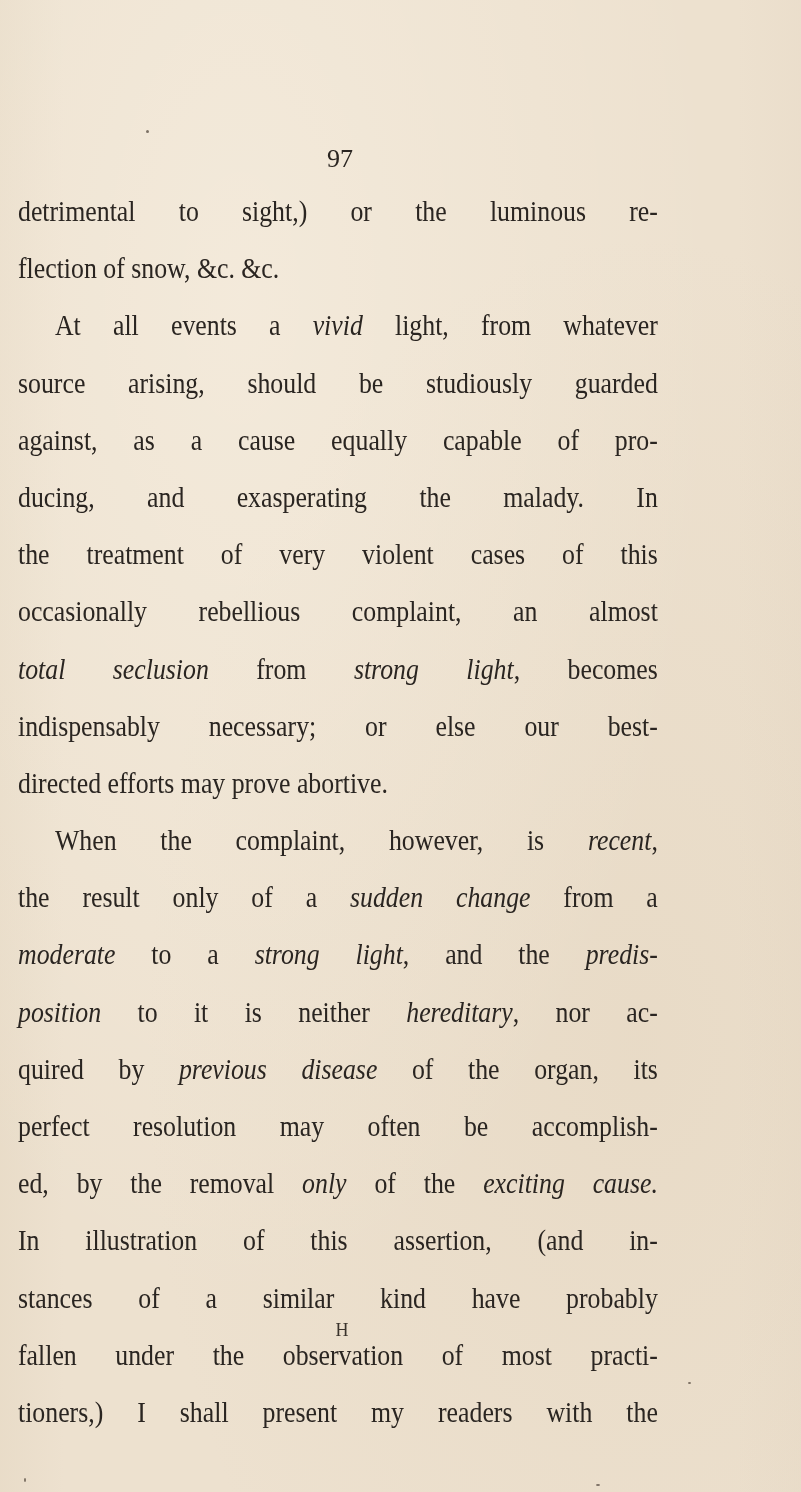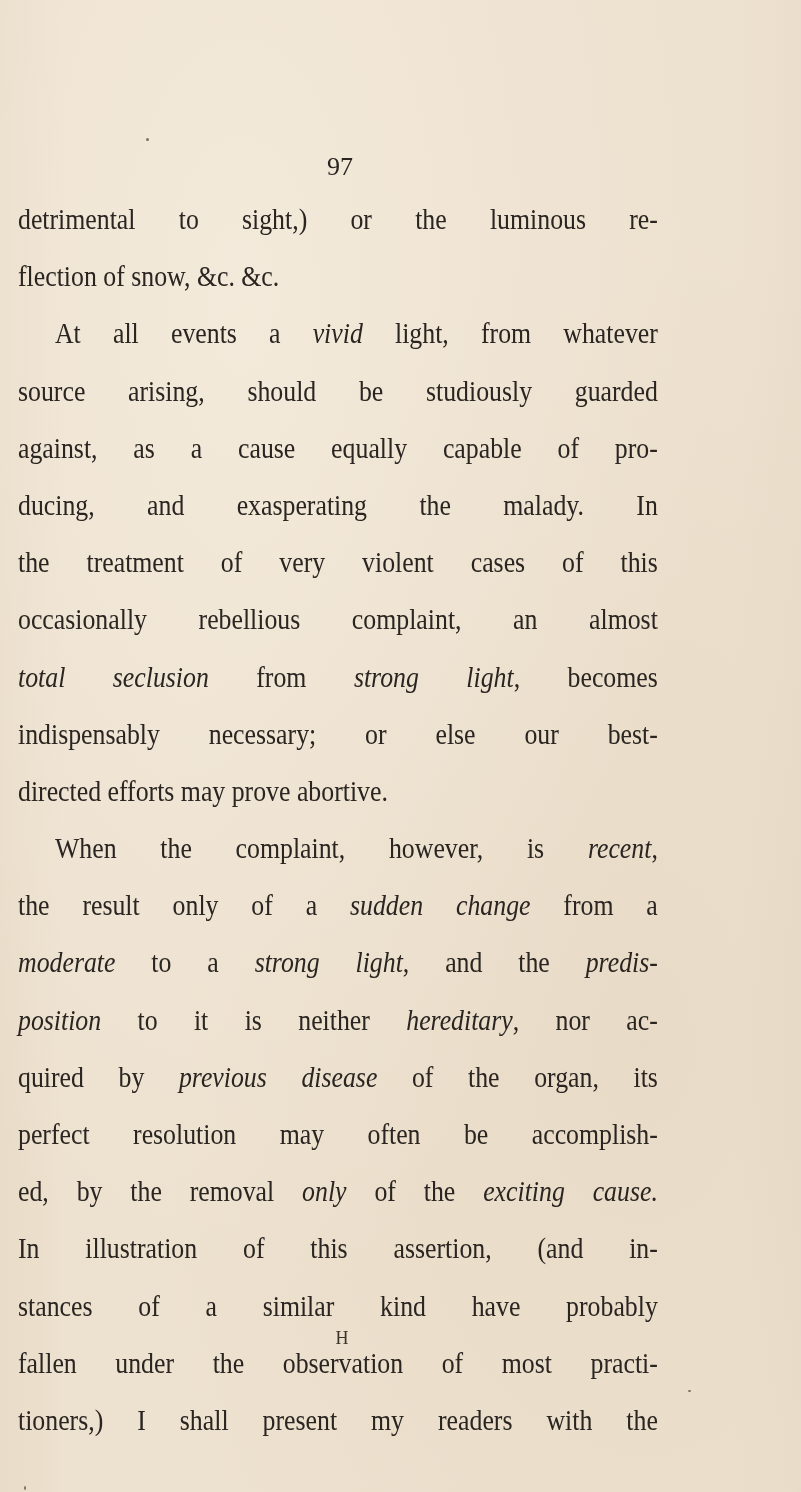--- a/index.html
+++ b/index.html
@@ -11,21 +11,21 @@
       background-image:
         radial-gradient(ellipse at 30% 20%, rgba(255,250,240,0.35), rgba(0,0,0,0) 60%),
         radial-gradient(ellipse at 80% 70%, rgba(210,190,160,0.18), rgba(0,0,0,0) 55%),
         linear-gradient(90deg, rgba(220,205,180,0.25) 0%, rgba(0,0,0,0) 8%, rgba(0,0,0,0) 92%, rgba(225,210,190,0.2) 100%);
       font-family: "Liberation Serif", "DejaVu Serif", serif;
       color: #2a2521;
       position: relative;
     }
     .page {
       position: absolute;
-      left: 0; top: 12px;
+      left: 0; top: 4px;
       width: 801px; height: 1236px;
     }
     .page-number {
       position: absolute;
       top: 140px;
       left: 310px;
       width: 60px;
       text-align: center;
       font-size: 26px;
       letter-spacing: 0px;

